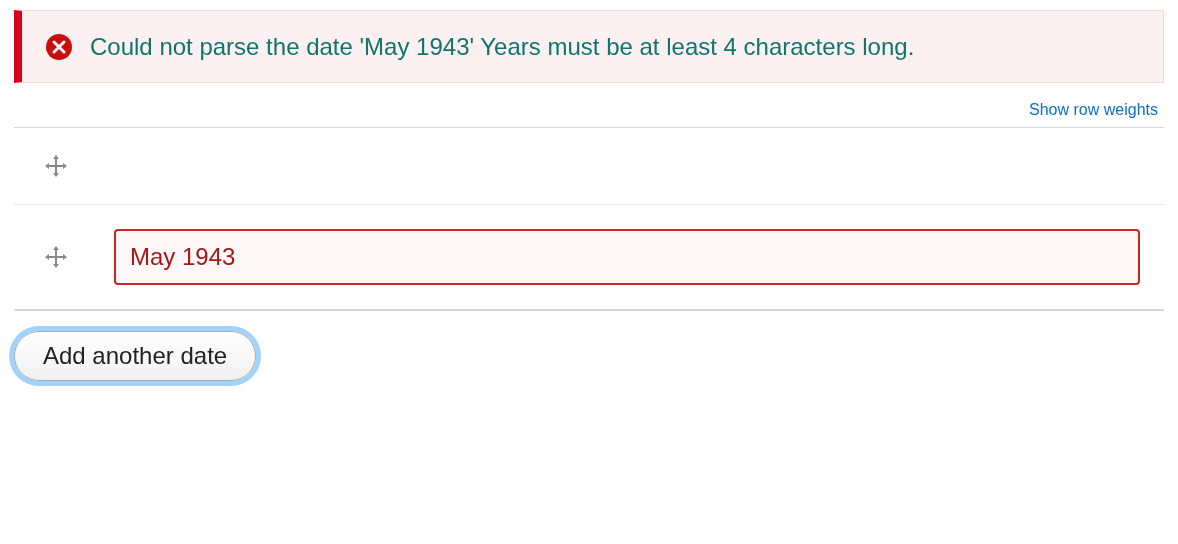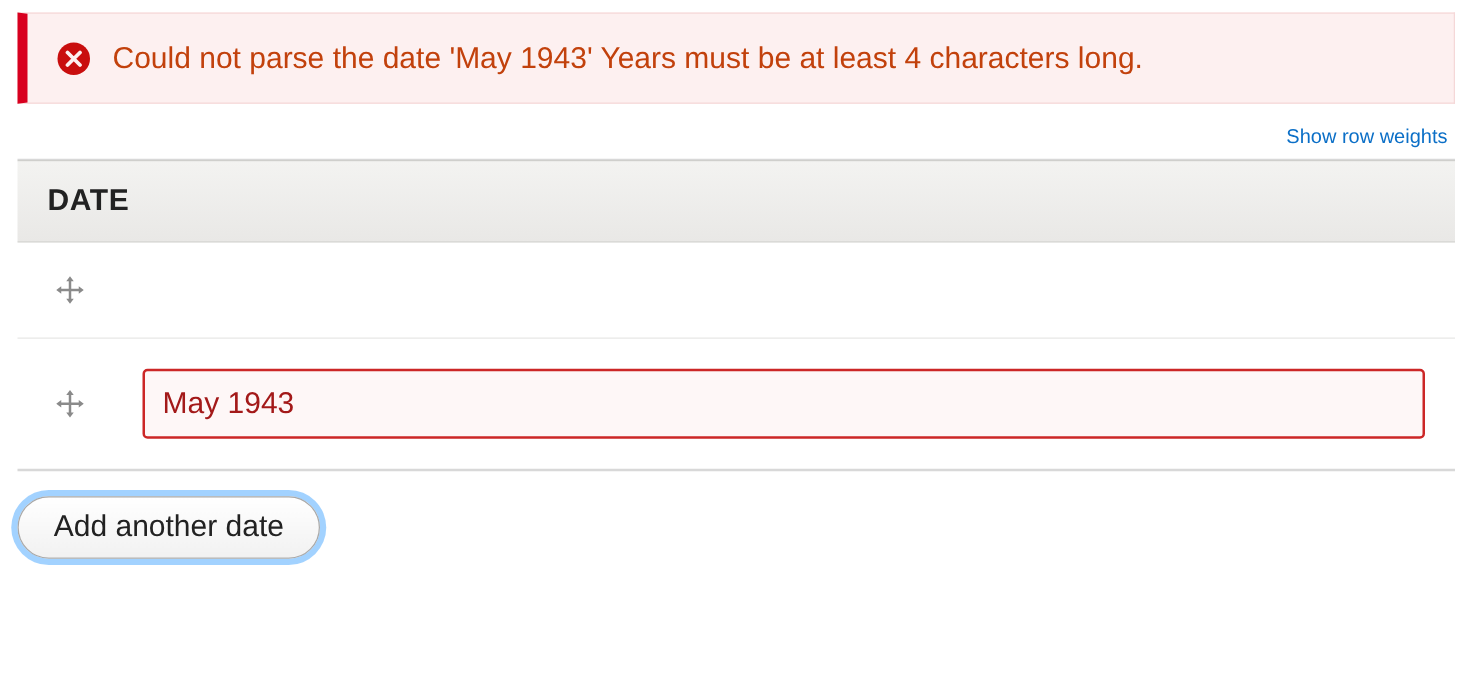--- a/index.html
+++ b/index.html
@@ -29,21 +29,21 @@
       background: #c90e0e;
       color: #fdf0f0;
       display: flex;
       align-items: center;
       justify-content: center;
       font-size: 20px;
       font-weight: bold;
       flex: 0 0 26px;
     }
     .error-text {
-      color: #c2410c;
+      color: #0f766e;
       font-size: 24px;
       line-height: 1.3;
     }
     .row-weights-bar {
       text-align: right;
       padding: 18px 6px 8px 0;
     }
     .show-row-weights {
       color: #0b6fc7;
       font-size: 16px;
@@ -126,23 +126,20 @@
         </svg>
     </div>
     <div class="error-text">Could not parse the date 'May 1943' Years must be at least 4 characters long.</div>
   </div>
 
   <div class="row-weights-bar">
     <span class="show-row-weights">Show row weights</span>
   </div>
 
   <div class="table">
-    <div class="thead">
-      <div class="th">DATE</div>
-    </div>
     <div class="tbody">
       <div class="tr">
         <div class="drag-col">
           <svg class="drag-handle-svg" width="28" height="28" viewBox="0 0 28 28">
             <path d="M14 3 L17 7 L11 7 Z  M14 25 L17 21 L11 21 Z  M3 14 L7 11 L7 17 Z  M25 14 L21 11 L21 17 Z  M13 7 H15 V21 H13 Z  M7 13 H21 V15 H7 Z" fill="#8a8a8a"></path>
           </svg>
         </div>
       </div>
       <div class="tr">
         <div class="drag-col">

